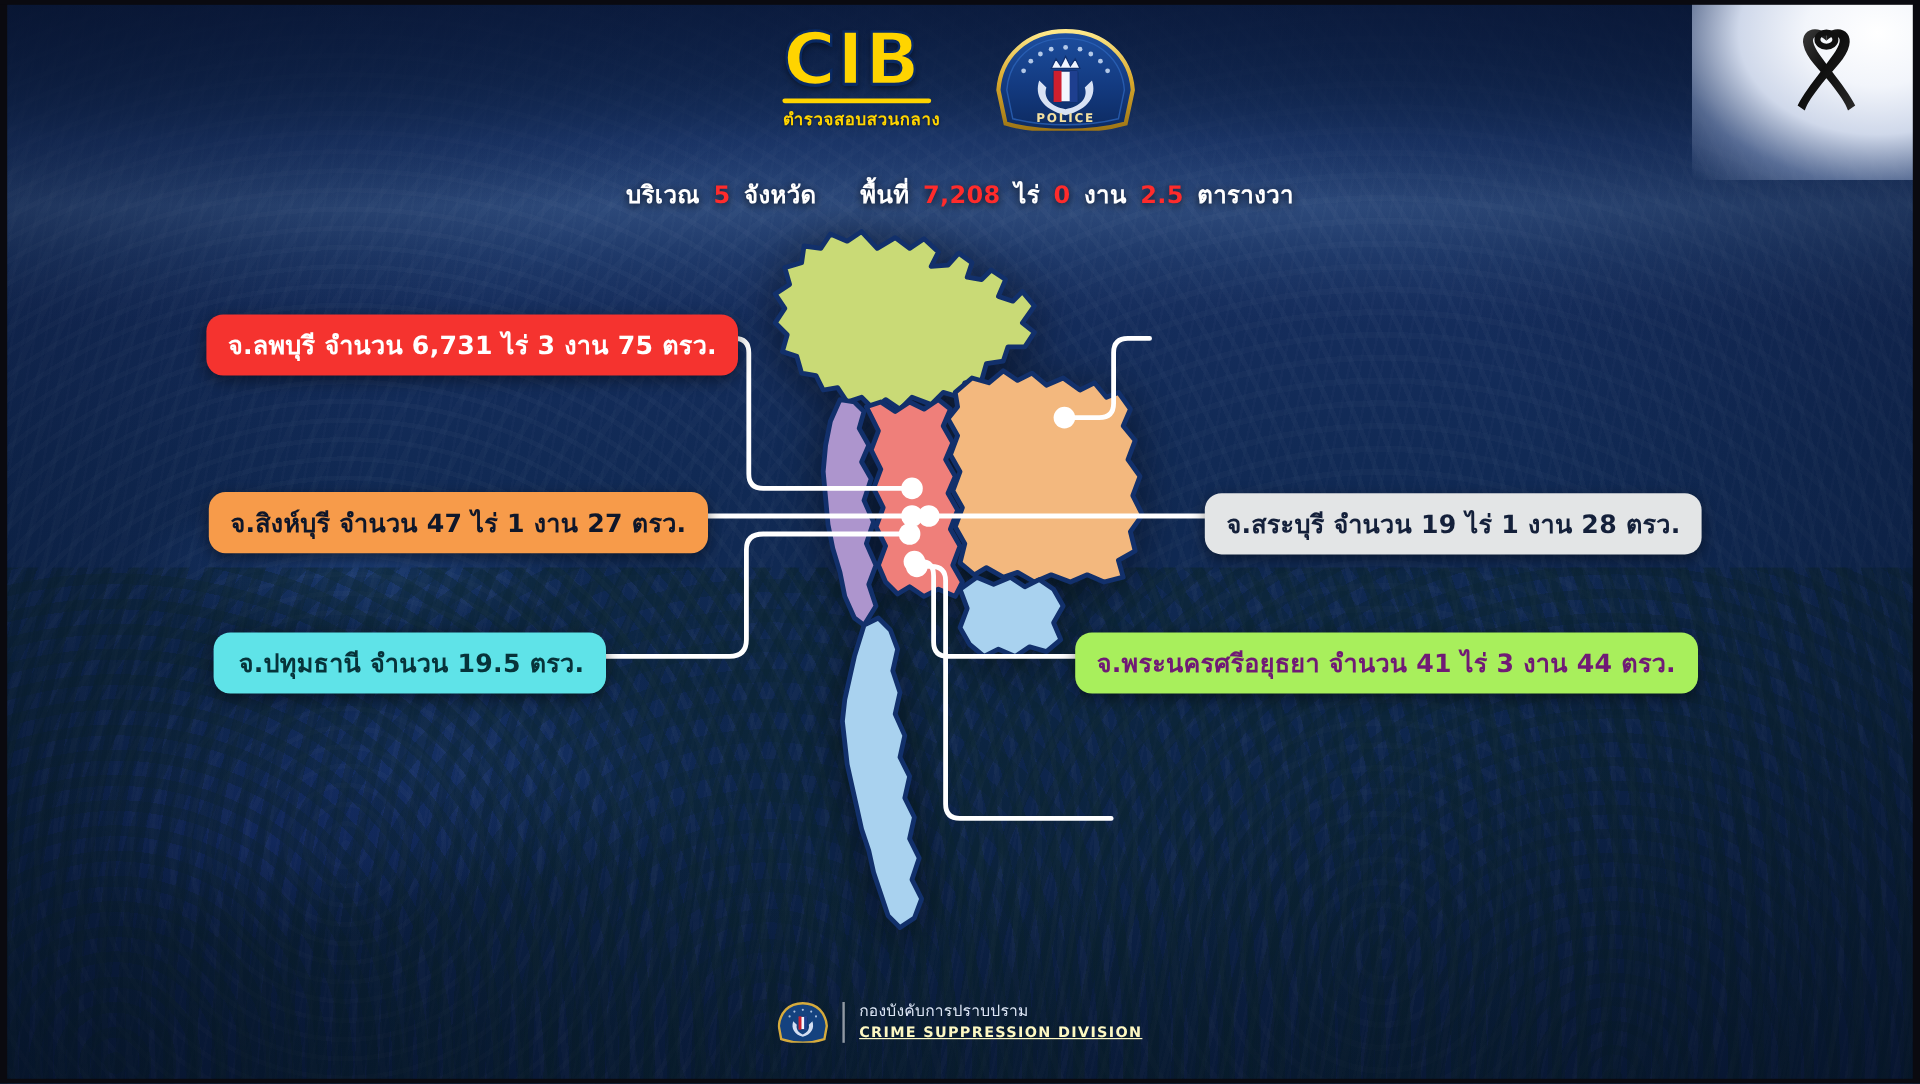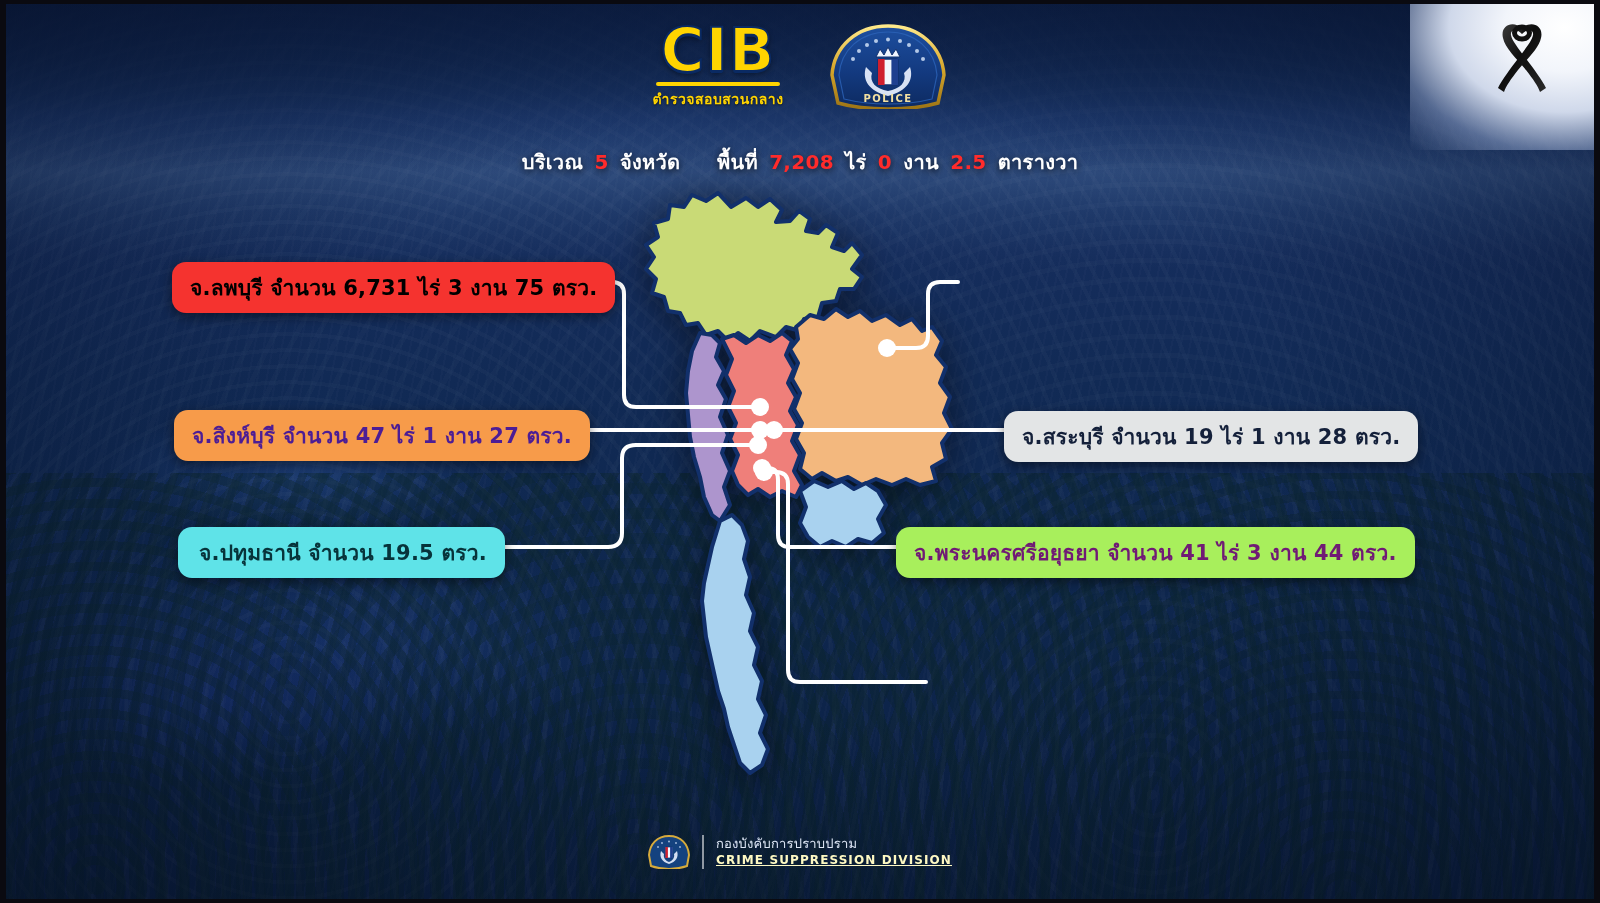--- a/index.html
+++ b/index.html
@@ -54,21 +54,21 @@
 
   
   .ribbon-corner{position:absolute;right:0;top:0;width:190px;height:150px;overflow:hidden;}
   .ribbon-glow{position:absolute;right:-40px;top:-60px;width:270px;height:230px;
     background:radial-gradient(ellipse at 72% 38%, #ffffff 0%, #f2f5fb 22%, #cfd8ea 42%, rgba(140,160,200,.55) 62%, rgba(20,42,86,0) 82%);}
   .ribbon-glyph{position:absolute;right:48px;top:18px;width:60px;height:80px;}
 
   
   .logos{position:absolute;left:0;right:0;top:14px;height:104px;
          display:flex;justify-content:center;align-items:center;gap:44px;}
-  .cib-logo{display:flex;flex-direction:column;align-items:center;}
+  .cib-logo{display:flex;flex-direction:column;align-items:flex-start;}
   .cib-text{font-family:"DejaVu Sans","Liberation Sans",sans-serif;
     font-weight:900;font-size:60px;line-height:.95;color:#ffd400;letter-spacing:1px;
     -webkit-text-stroke:2px #0a2a63;
     text-shadow:0 2px 0 #0a2a63, 0 3px 6px rgba(0,0,0,.45);}
   .cib-rule{width:124px;height:4px;background:#ffd400;margin:3px 0 2px;border-radius:2px;
     box-shadow:0 1px 0 #0a2a63;}
   .cib-sub{font-size:14px;font-weight:700;color:#ffd400;letter-spacing:.5px;
     text-shadow:0 1px 2px rgba(0,0,0,.6);}
   .police-badge{position:relative;width:120px;height:86px;}
 
@@ -85,23 +85,23 @@
   .map-wrap svg{display:block;filter:drop-shadow(0 6px 18px rgba(0,0,0,.45));}
 
   
   .connectors{position:absolute;inset:0;pointer-events:none;}
 
   
   .label{position:absolute;display:flex;align-items:center;
     border-radius:14px;padding:9px 18px;white-space:nowrap;
     font-size:21px;font-weight:700;letter-spacing:.2px;
     box-shadow:0 4px 12px rgba(0,0,0,.45);}
-  .label.lopburi   {background:#f5332f;color:#000000;}
+  .label.lopburi   {background:#f5332f;color:#ffffff;}
   .label.khonkaen  {background:#f5e400;color:#11275a;}
-  .label.singburi  {background:#f79b4a;color:#4c1d95;}
+  .label.singburi  {background:#f79b4a;color:#0f172a;}
   .label.saraburi  {background:#e3e5e6;color:#14203a;}
   .label.pathumthani{background:#5fe3e8;color:#07333a;}
   .label.ayutthaya {background:#a8ef5c;color:#701a75;}
   .label.bangkok   {background:#fb68b8;color:#3e0a28;}
 
   
   .footer{position:absolute;left:0;right:0;bottom:34px;
     display:flex;justify-content:center;align-items:center;gap:12px;}
   .footer-badge{width:42px;height:34px;position:relative;}
   .footer-div{width:2px;height:34px;background:rgba(255,255,255,.55);}

